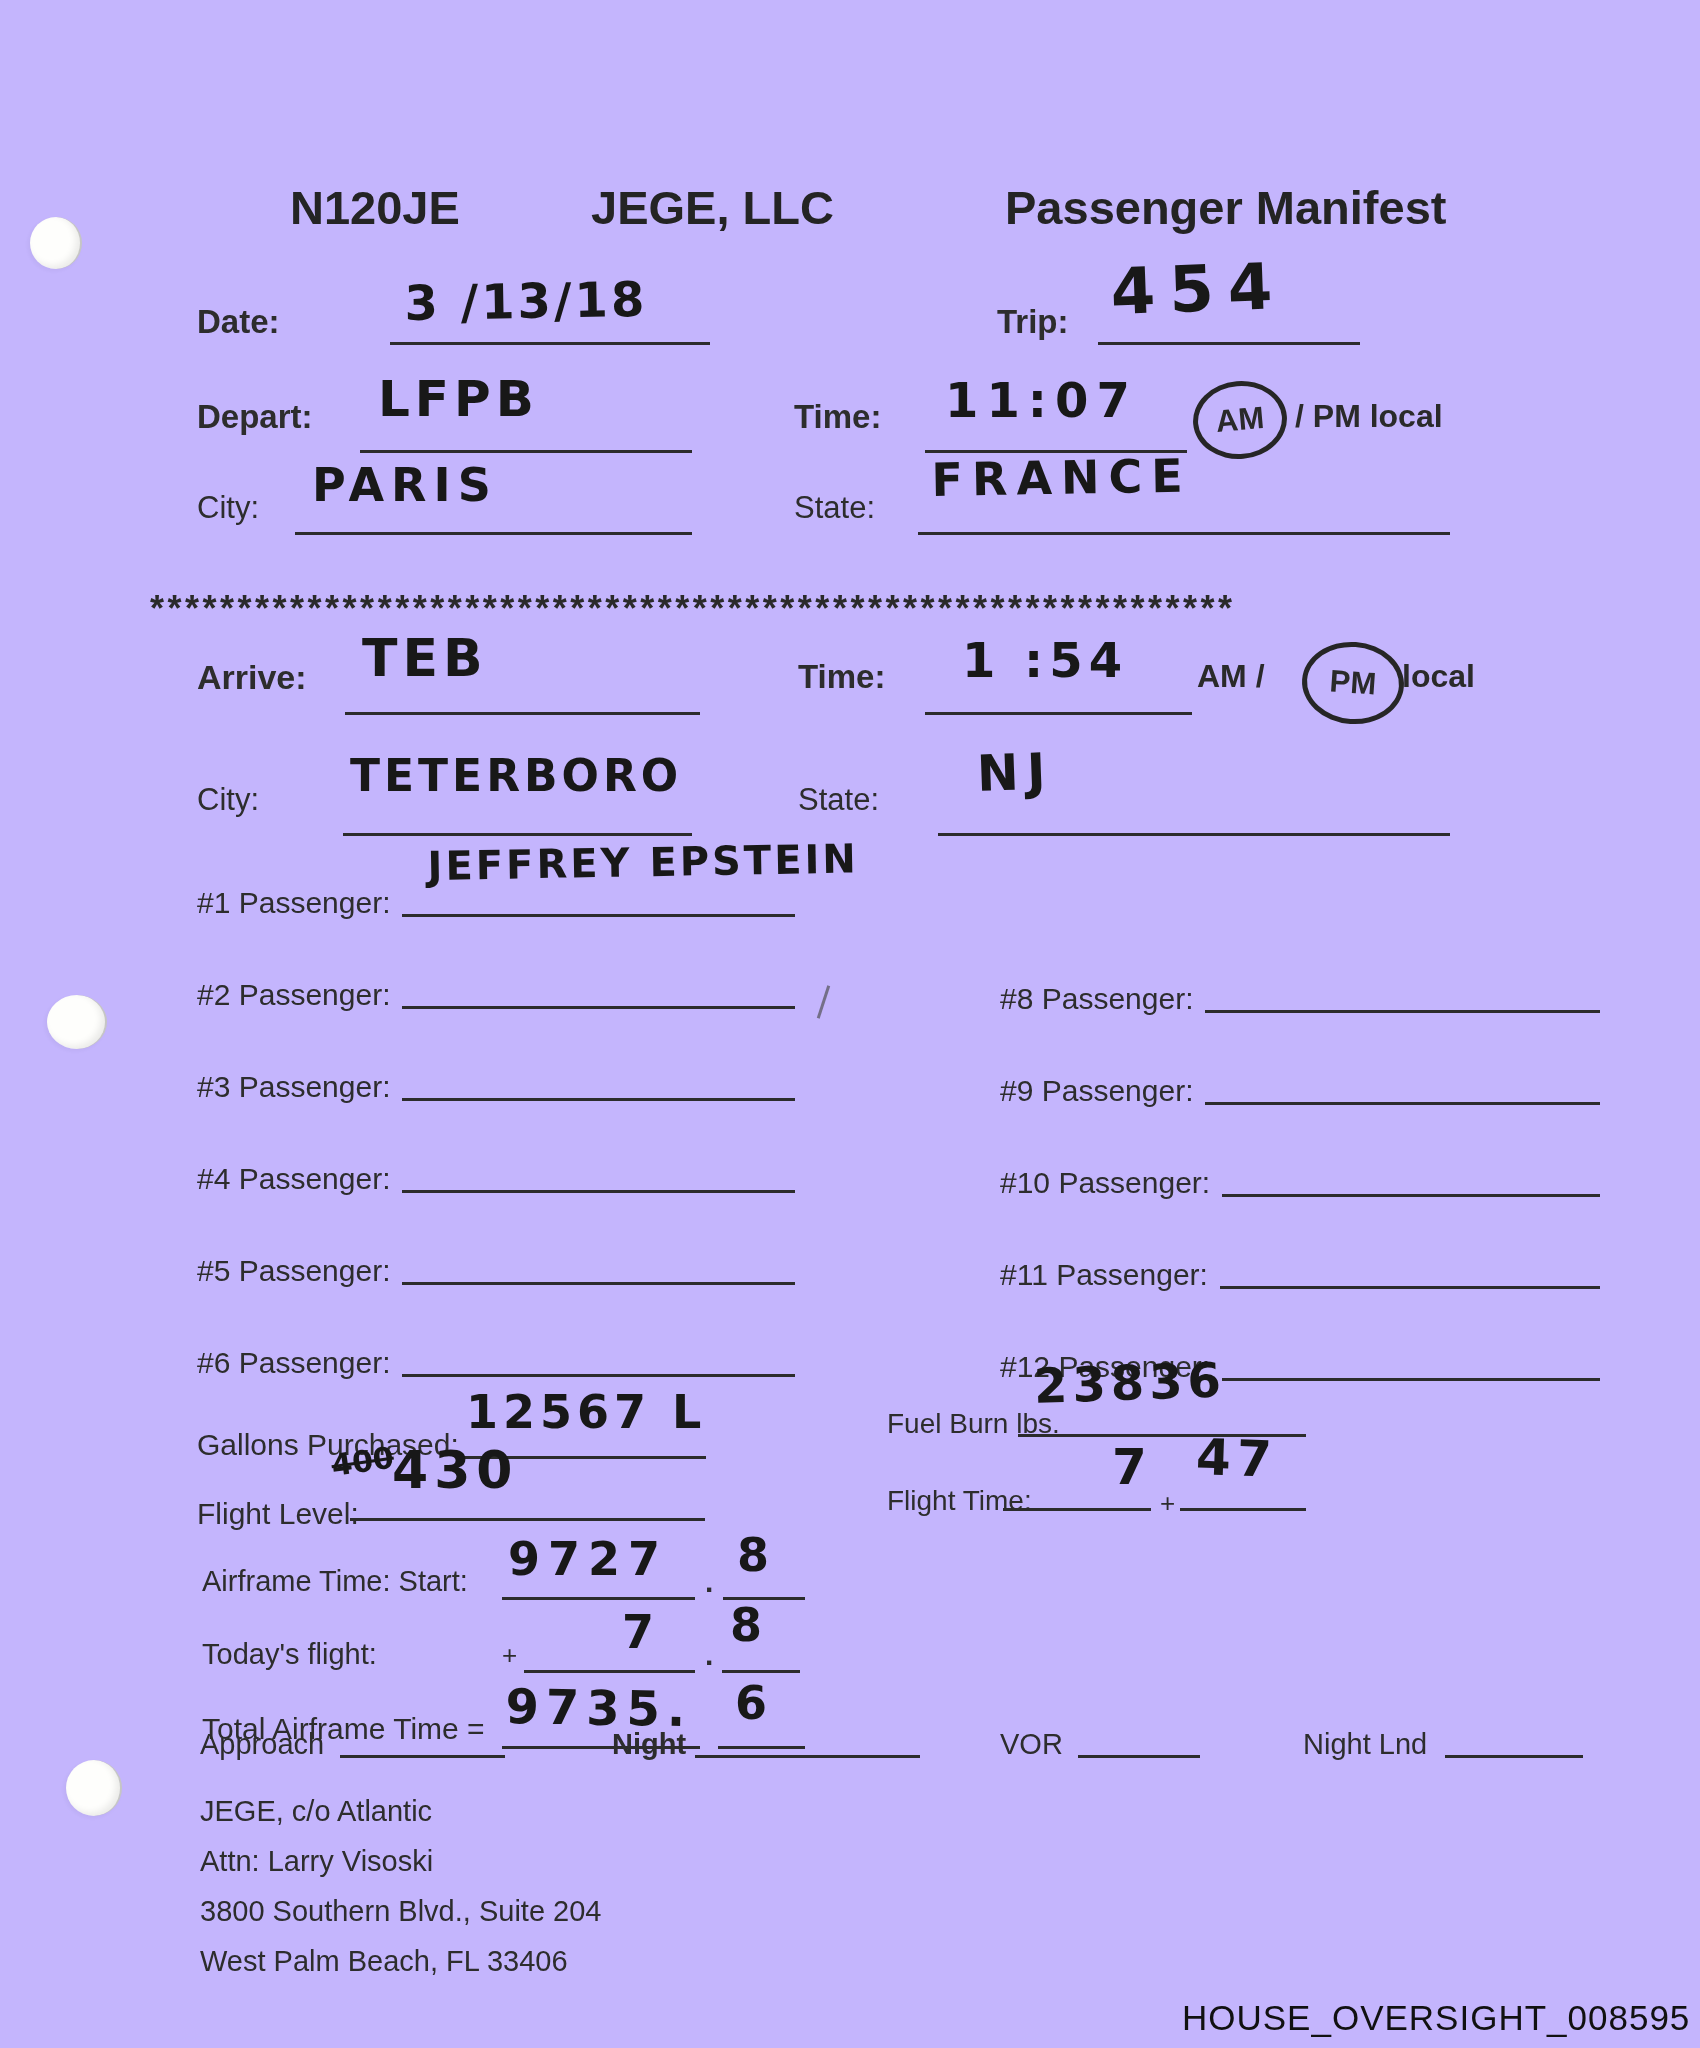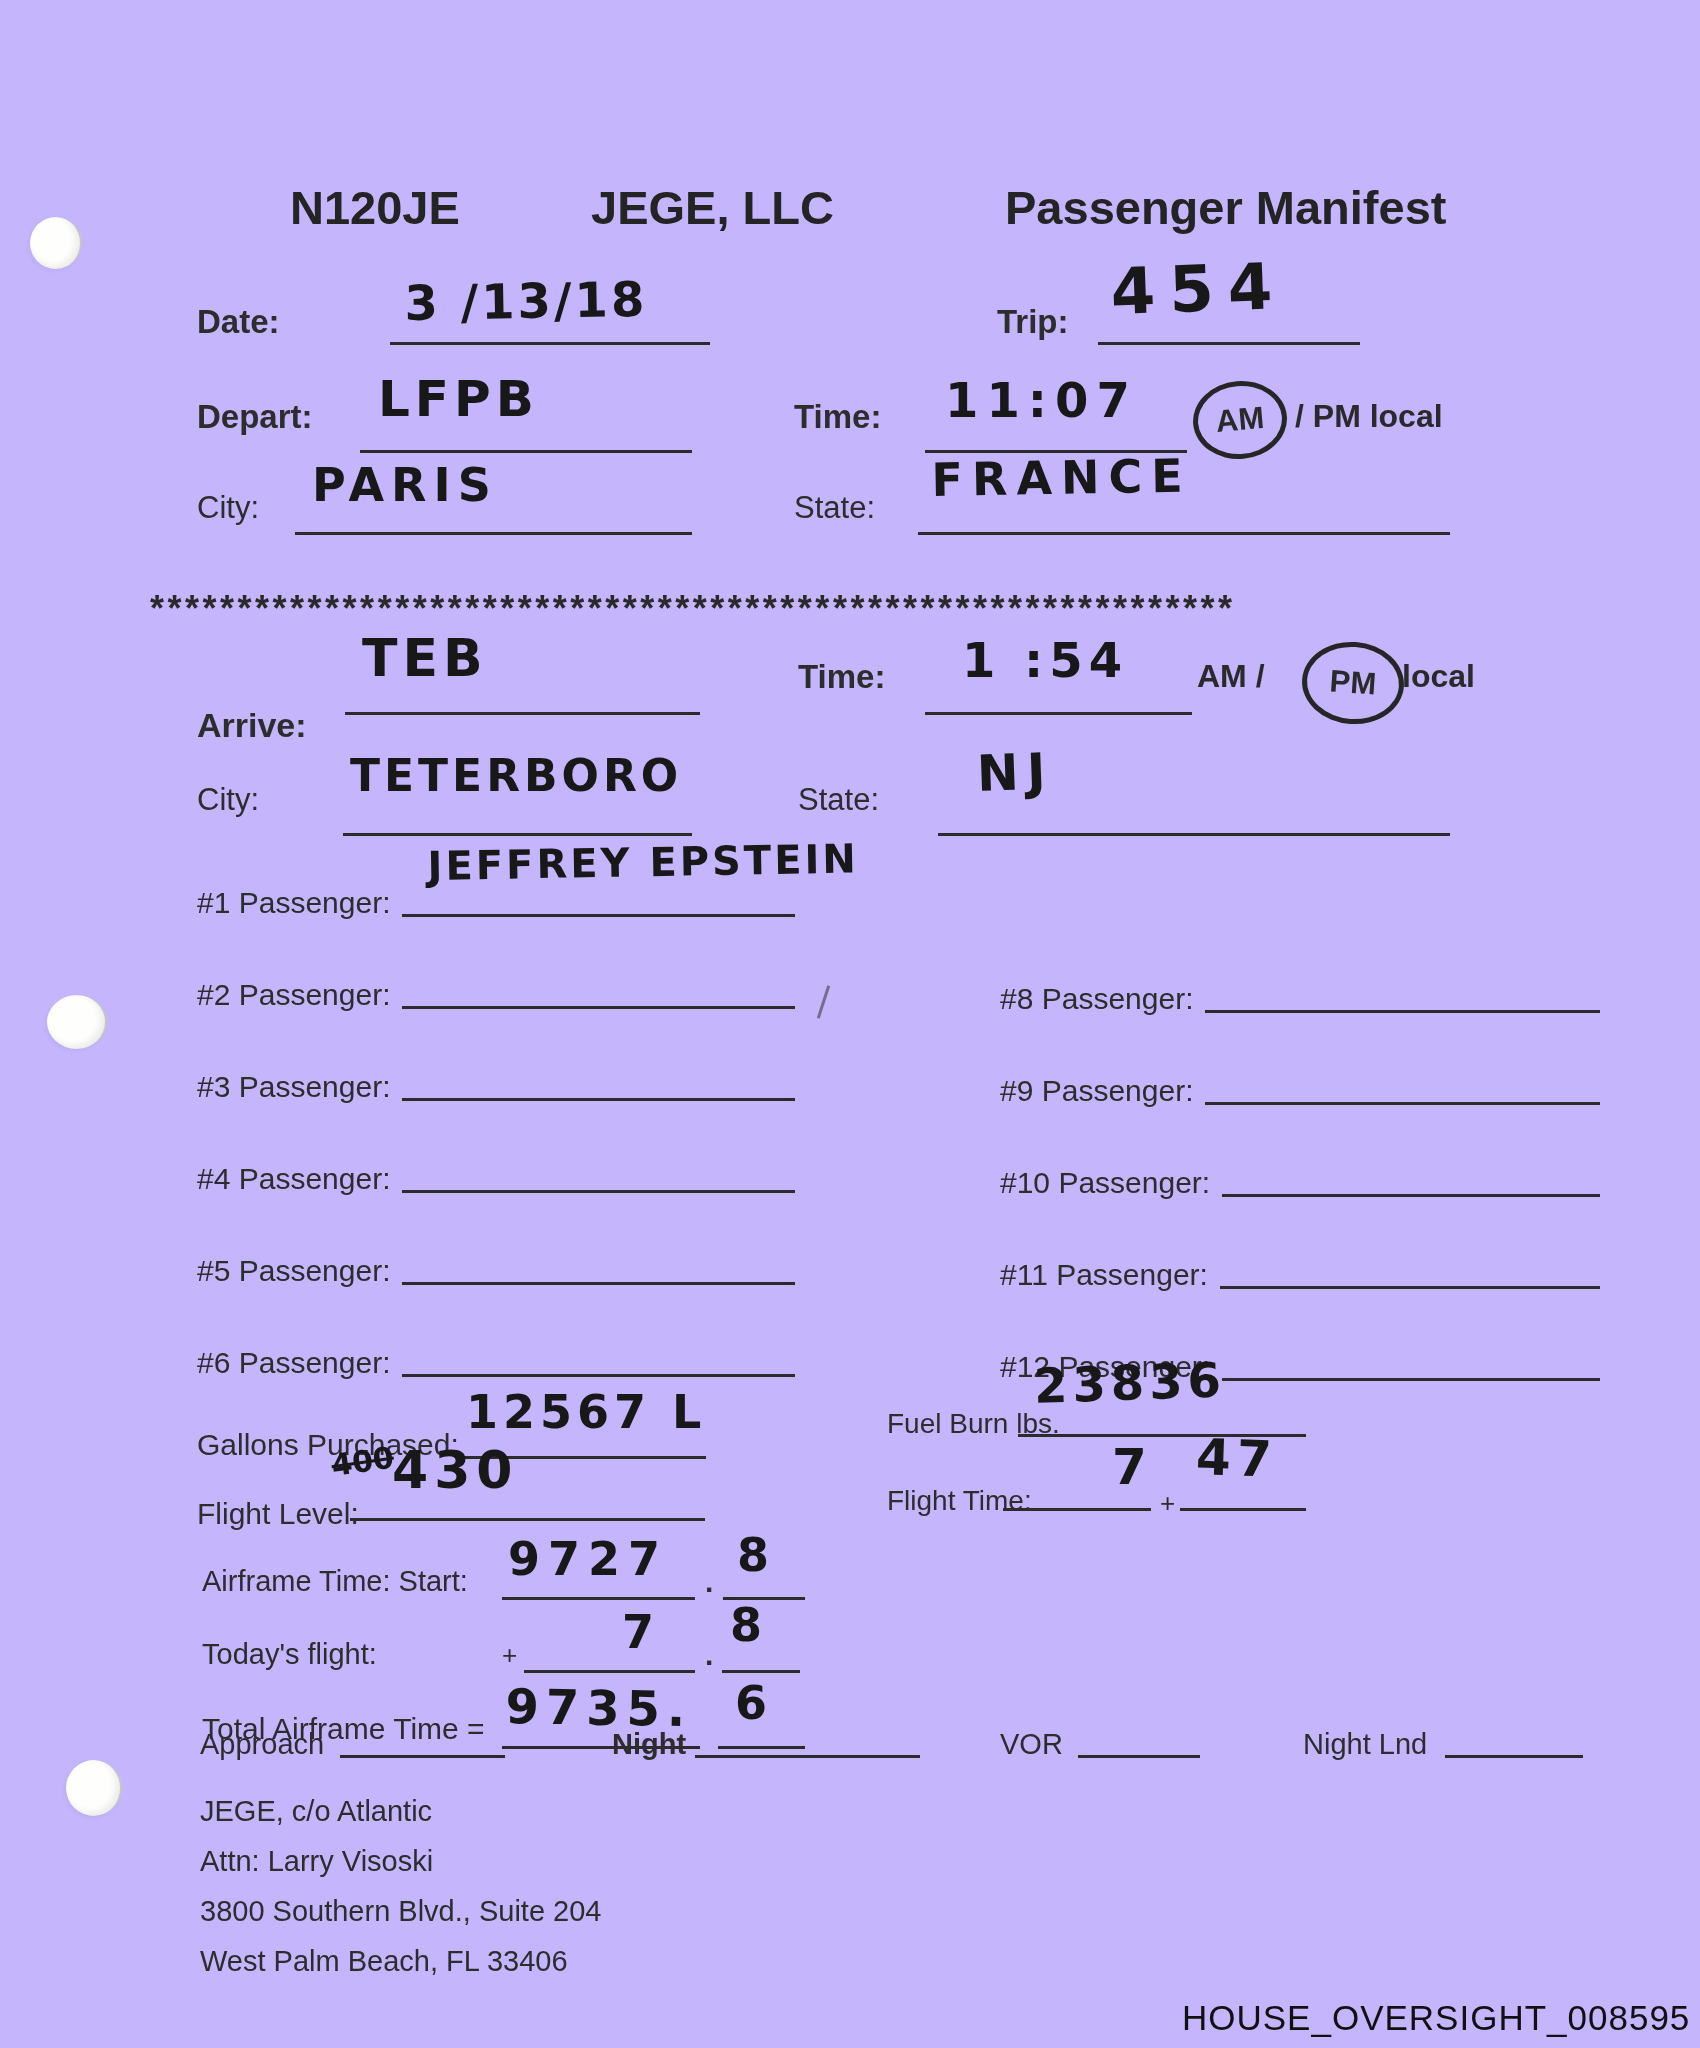--- a/index.html
+++ b/index.html
@@ -65,21 +65,21 @@
 
   <div class="abs" style="left:197px;top:490px;font-size:31px;">City:</div>
   <div class="ln" style="left:295px;top:532px;width:397px;"></div>
   <div class="abs hw" style="left:312px;top:458px;font-size:46px;letter-spacing:7px;">PARIS</div>
   <div class="abs" style="left:794px;top:490px;font-size:31px;">State:</div>
   <div class="ln" style="left:918px;top:532px;width:532px;"></div>
   <div class="abs hw" style="left:932px;top:453px;font-size:46px;letter-spacing:9px;transform:rotate(-1deg);">FRANCE</div>
 
   <div class="abs b" style="left:150px;top:588px;width:1350px;font-size:36px;letter-spacing:3.5px;color:#2a2a2a;overflow:hidden;">**************************************************************</div>
 
-  <div class="abs b" style="left:197px;top:658px;font-size:34px;margin-top:48px;">Arrive:</div>
+  <div class="abs b" style="left:197px;top:658px;font-size:34px;">Arrive:</div>
   <div class="ln" style="left:345px;top:712px;width:355px;"></div>
   <div class="abs hw" style="left:362px;top:628px;font-size:52px;letter-spacing:5px;">TEB</div>
   <div class="abs b" style="left:798px;top:658px;font-size:33px;">Time:</div>
   <div class="ln" style="left:925px;top:712px;width:267px;"></div>
   <div class="abs hw" style="left:962px;top:632px;font-size:48px;letter-spacing:6px;">1 :54</div>
   <div class="abs sb" style="left:1197px;top:658px;font-size:32px;color:#2a2a2a;">AM /</div>
   <div class="circle" style="left:1302px;top:642px;width:92px;height:72px;transform:rotate(4deg);">
     <span class="sb" style="font-size:31px;color:#2a2a2a;">PM</span>
   </div>
   <div class="abs sb" style="left:1402px;top:658px;font-size:32px;color:#2a2a2a;">local</div>

